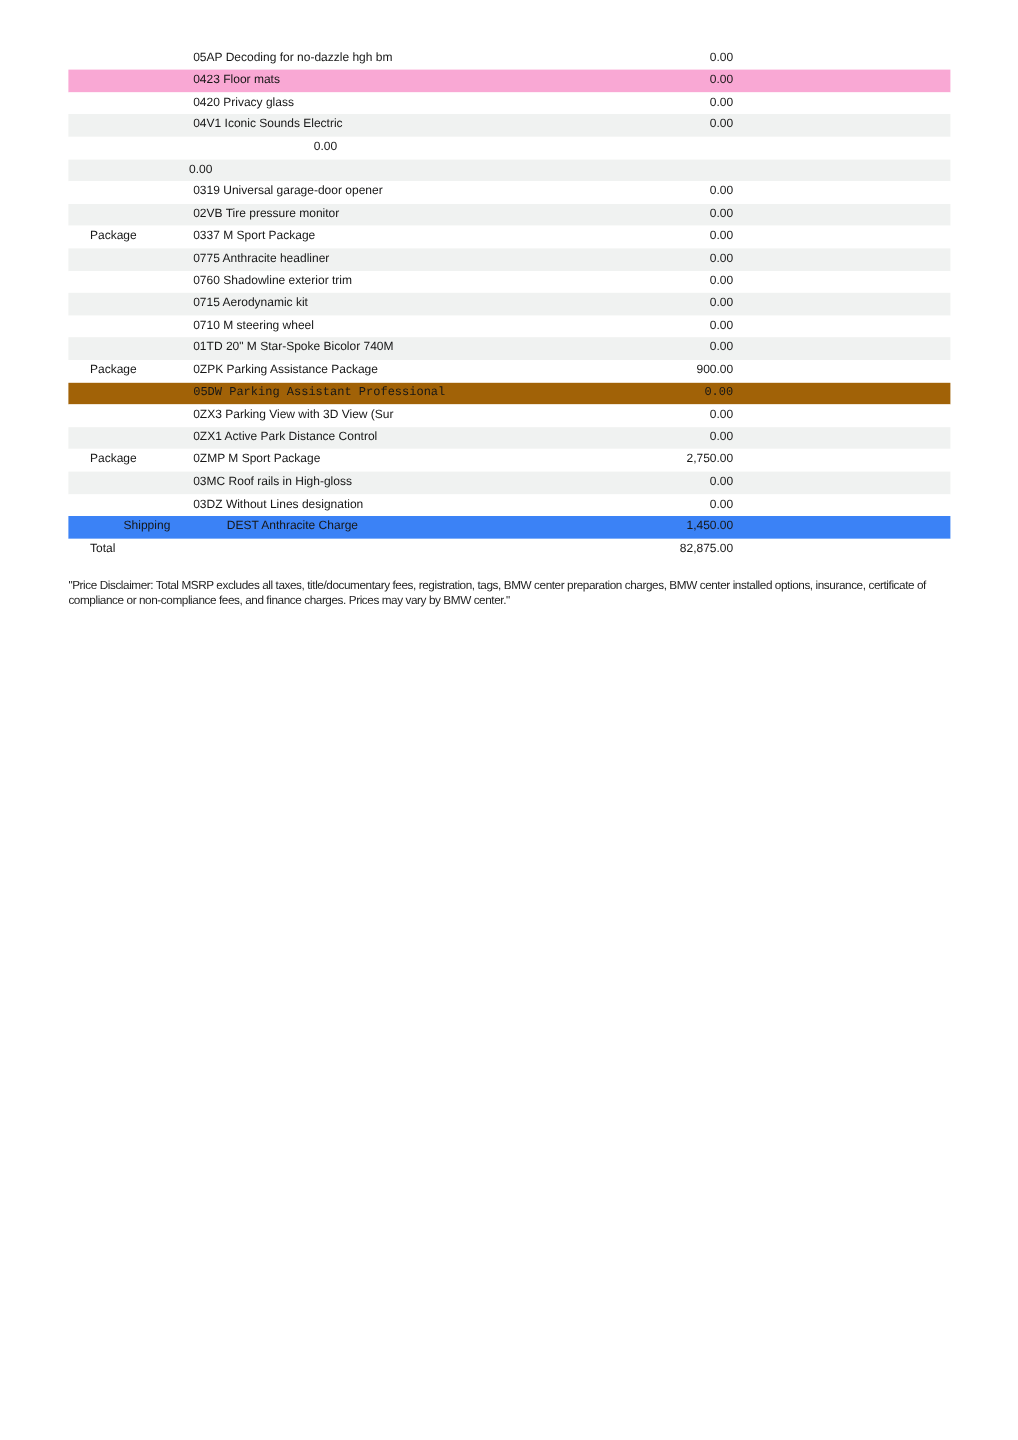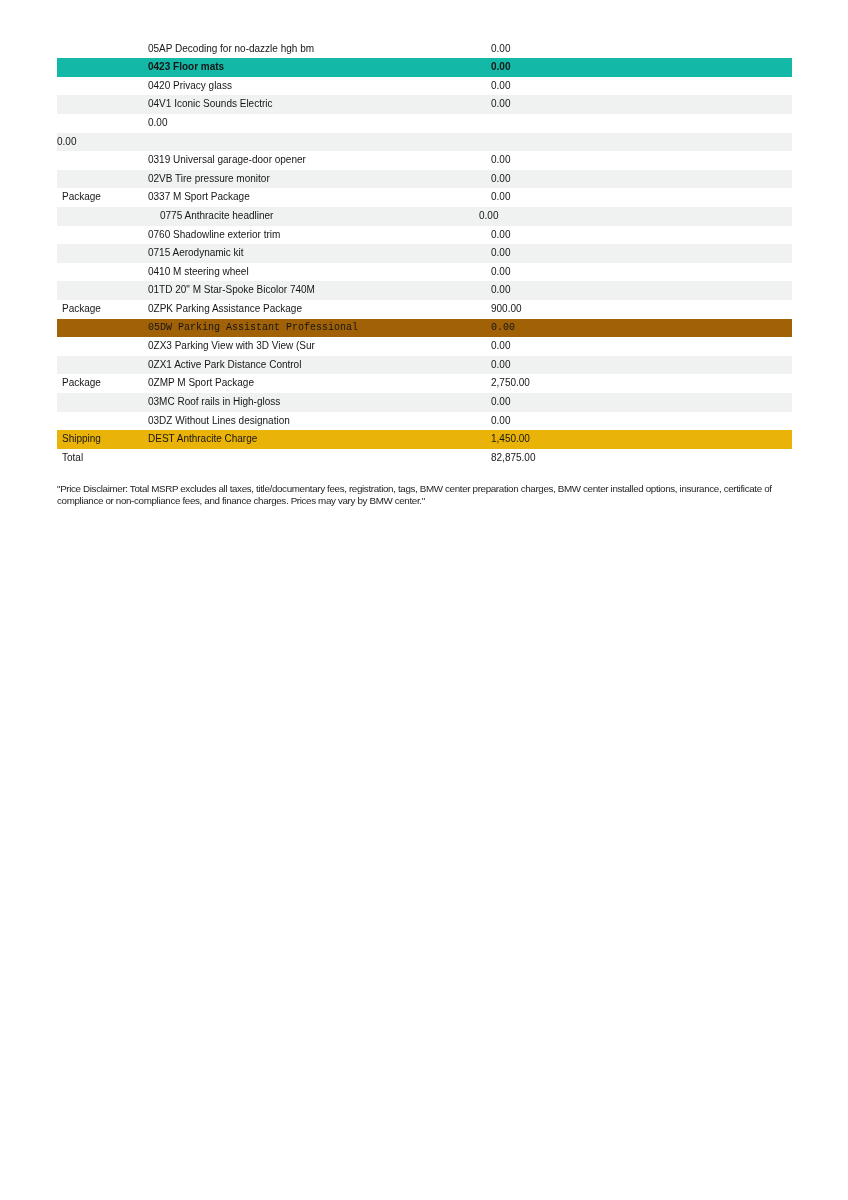--- a/index.html
+++ b/index.html
@@ -28,29 +28,30 @@
     line-height: 18.6px;
     font-size: 10px;
     background: #ffffff;
   }
   .cell-category {
     width: 91px;
     padding-left: 5px;
     box-sizing: border-box;
     white-space: nowrap;
     overflow: hidden;
+    margin-left: 13px;
   }
   .cell-item {
     flex: 1;
     white-space: nowrap;
     overflow: hidden;
   }
   .cell-price {
     width: 120px;
-    text-align: left;
+    text-align: right;
     white-space: nowrap;
   }
   .cell-spacer {
     width: 181px;
   }
   .disclaimer {
     position: absolute;
     left: 57px;
     top: 483px;
     font-size: 9.8px;
@@ -65,21 +66,21 @@
 
 <div class="sheet">
 
   <div class="options-table" id="options-table">
       <div class="row">
         <div class="cell-category"></div>
         <div class="cell-item">05AP Decoding for no-dazzle hgh bm</div>
         <div class="cell-price">0.00</div>
         <div class="cell-spacer"></div>
       </div>
-      <div class="row" style="background: #14b8a6; font-weight: bold;">
+      <div class="row" style="background: #f9a8d4;">
         <div class="cell-category"></div>
         <div class="cell-item">0423 Floor mats</div>
         <div class="cell-price">0.00</div>
         <div class="cell-spacer"></div>
       </div>
       <div class="row">
         <div class="cell-category"></div>
         <div class="cell-item">0420 Privacy glass</div>
         <div class="cell-price">0.00</div>
         <div class="cell-spacer"></div>
@@ -112,41 +113,41 @@
         <div class="cell-item">02VB Tire pressure monitor</div>
         <div class="cell-price">0.00</div>
         <div class="cell-spacer"></div>
       </div>
       <div class="row">
         <div class="cell-category">Package</div>
         <div class="cell-item">0337 M Sport Package</div>
         <div class="cell-price">0.00</div>
         <div class="cell-spacer"></div>
       </div>
-      <div class="row" style="background: rgb(240, 242, 241); gap: 12px;">
+      <div class="row" style="background: rgb(240, 242, 241);">
         <div class="cell-category"></div>
         <div class="cell-item">0775 Anthracite headliner</div>
         <div class="cell-price">0.00</div>
         <div class="cell-spacer"></div>
       </div>
       <div class="row">
         <div class="cell-category"></div>
         <div class="cell-item">0760 Shadowline exterior trim</div>
         <div class="cell-price">0.00</div>
         <div class="cell-spacer"></div>
       </div>
       <div class="row" style="background: rgb(240, 242, 241);">
         <div class="cell-category"></div>
         <div class="cell-item">0715 Aerodynamic kit</div>
         <div class="cell-price">0.00</div>
         <div class="cell-spacer"></div>
       </div>
       <div class="row">
         <div class="cell-category"></div>
-        <div class="cell-item">0410 M steering wheel</div>
+        <div class="cell-item">0710 M steering wheel</div>
         <div class="cell-price">0.00</div>
         <div class="cell-spacer"></div>
       </div>
       <div class="row" style="background: rgb(240, 242, 241);">
         <div class="cell-category"></div>
         <div class="cell-item">01TD 20" M Star-Spoke Bicolor 740M</div>
         <div class="cell-price">0.00</div>
         <div class="cell-spacer"></div>
       </div>
       <div class="row">
@@ -184,21 +185,21 @@
         <div class="cell-item">03MC Roof rails in High-gloss</div>
         <div class="cell-price">0.00</div>
         <div class="cell-spacer"></div>
       </div>
       <div class="row">
         <div class="cell-category"></div>
         <div class="cell-item">03DZ Without Lines designation</div>
         <div class="cell-price">0.00</div>
         <div class="cell-spacer"></div>
       </div>
-      <div class="row" style="background: #eab308;">
+      <div class="row" style="background: #3b82f6; padding-left: 28px;">
         <div class="cell-category">Shipping</div>
         <div class="cell-item">DEST Anthracite Charge</div>
         <div class="cell-price">1,450.00</div>
         <div class="cell-spacer"></div>
       </div>
       <div class="row">
         <div class="cell-category">Total</div>
         <div class="cell-item"></div>
         <div class="cell-price">82,875.00</div>
         <div class="cell-spacer"></div>

